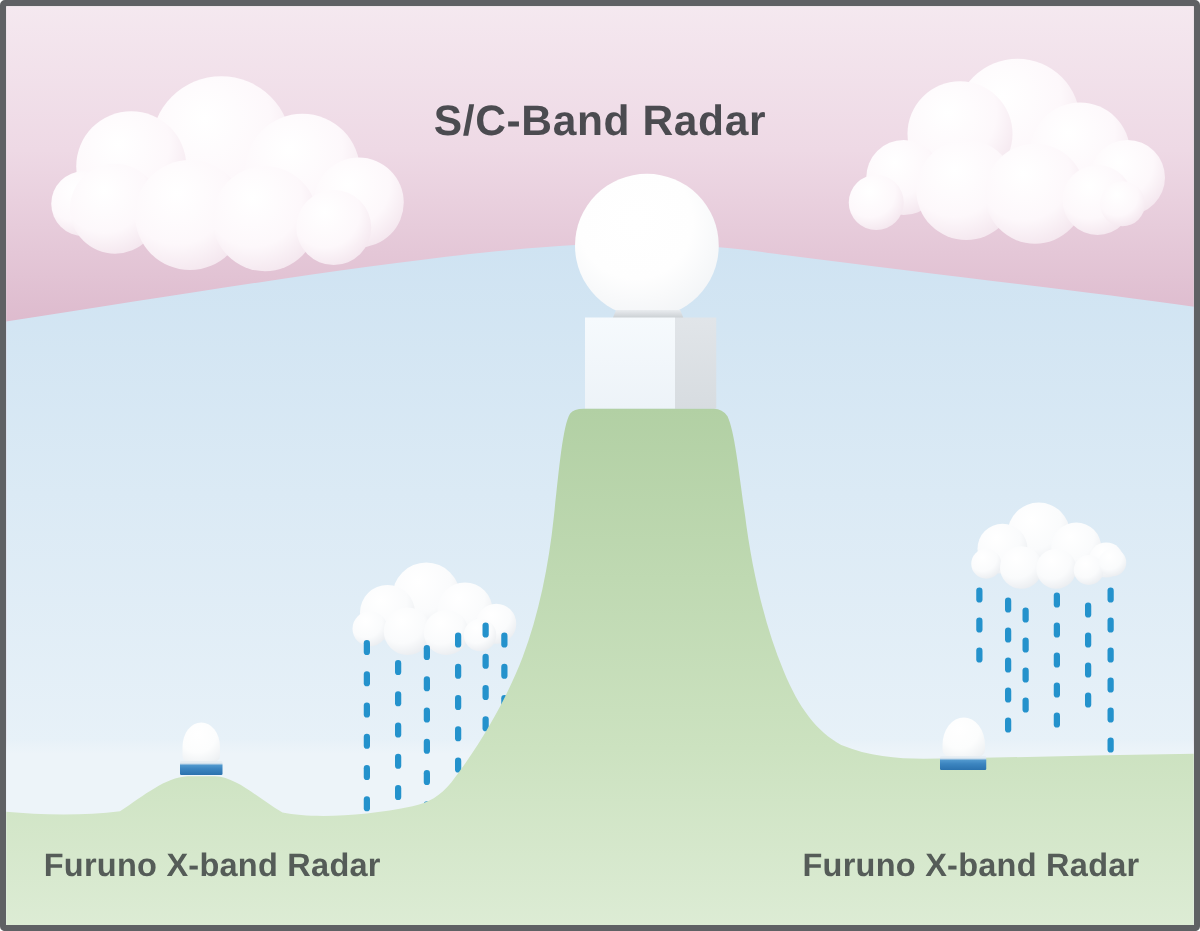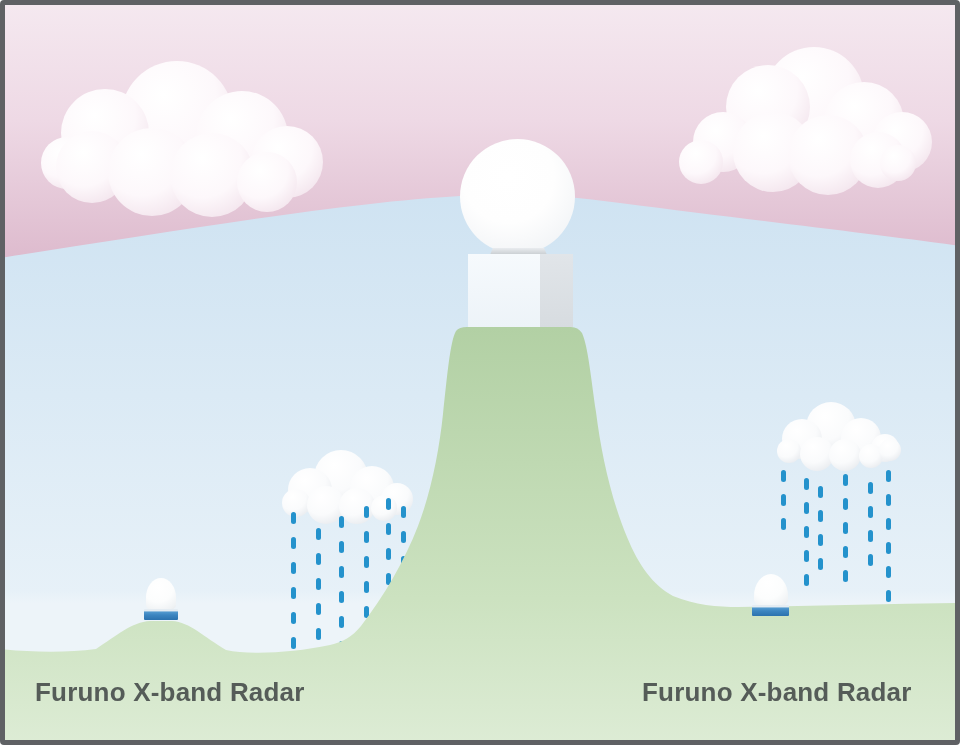--- a/index.html
+++ b/index.html
@@ -265,17 +265,18 @@
 
     <div class="xband xband-left">
       <div class="xdome"></div>
       <div class="xbase"></div>
     </div>
     <div class="xband xband-right">
       <div class="xdome"></div>
       <div class="xbase"></div>
     </div>
 
+    <div class="title">S/C-Band Radar</div>
     <div class="label label-left">Furuno X-band Radar</div>
     <div class="label label-right">Furuno X-band Radar</div>
 
   </div>
 </div>
 
 </body></html>

